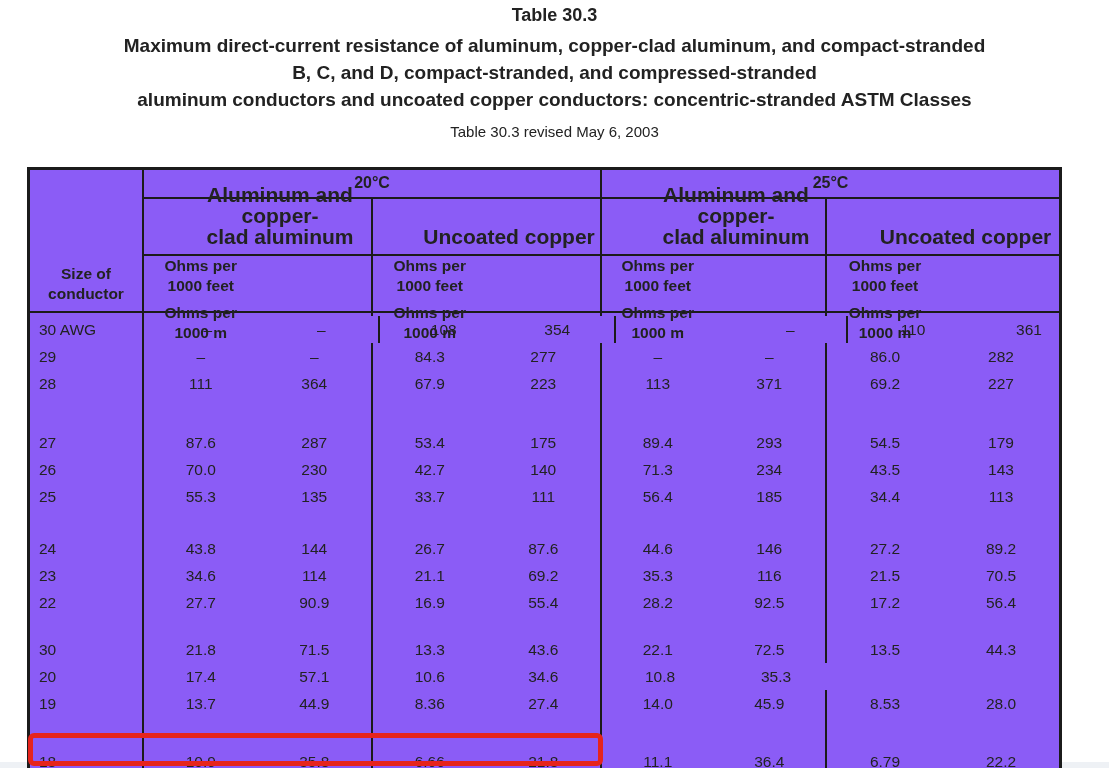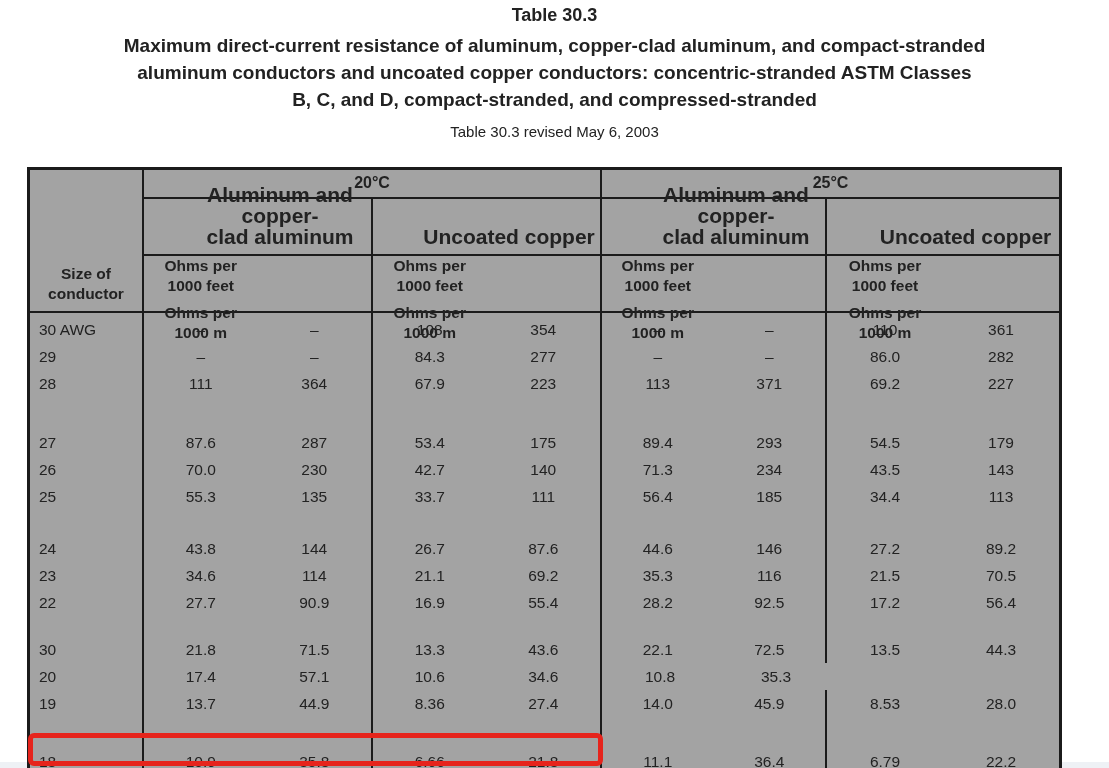--- a/index.html
+++ b/index.html
@@ -14,21 +14,21 @@
   }
   
   .titles{position:absolute;top:5px;left:0;width:1109px;text-align:center;}
   .t-main{font-size:18px;font-weight:bold;margin-bottom:6px;}
   .t-sub{font-size:19px;font-weight:bold;line-height:27px;}
   .t-rev{font-size:15px;font-weight:normal;margin-top:10px;}
   
   .table-wrap{
     position:absolute;left:27px;top:167px;width:1035px;height:601px;
     border:3px solid var(--line);border-bottom:none;box-sizing:border-box;
-    overflow:hidden;background:#a3a3a3;z-index:2;
+    overflow:hidden;background:#8b5cf6;z-index:2;
   }
   .hrow,.drow{display:flex;}
   .cell,.gcell,.tcell{box-sizing:border-box;flex:none;}
   .c0{width:114px;border-right:2px solid var(--line);}
   .g0{width:229px;border-right:2px solid var(--line);}
   .g1{width:229px;border-right:2px solid var(--line);}
   .g2{width:225px;border-right:2px solid var(--line);}
   .g3{width:232px;}
   .t0{width:458px;border-right:2px solid var(--line);}
   .t1{width:457px;}
@@ -62,22 +62,22 @@
     position:absolute;left:0;bottom:0;width:1109px;height:6px;
     background:#eef1f5;z-index:1;
   }
 </style>
 </head>
 <body>
 
 <div class="titles">
   <div class="t-main">Table 30.3</div>
   <div class="t-sub">Maximum direct-current resistance of aluminum, copper-clad aluminum, and compact-stranded</div>
+  <div class="t-sub">B, C, and D, compact-stranded, and compressed-stranded</div>
   <div class="t-sub">aluminum conductors and uncoated copper conductors: concentric-stranded ASTM Classes</div>
-  <div class="t-sub">B, C, and D, compact-stranded, and compressed-stranded</div>
   <div class="t-rev">Table 30.3 revised May 6, 2003</div>
 </div>
 
 <div class="table-wrap">
 
   <div class="hrow row1">
     <div class="cell c0"></div>
     <div class="tcell t0">20°C</div>
     <div class="tcell t1">25°C</div>
   </div>
@@ -160,21 +160,21 @@
         </div>
         <div class="gcell g2">
           <div class="vcell"></div>
           <div class="vcell"></div>
         </div>
         <div class="gcell g3">
           <div class="vcell"></div>
           <div class="vcell"></div>
         </div>
       </div>
-      <div class="drow" style="height: 27px;">
+      <div class="drow" style="height: 27px; gap: 7px;">
         <div class="cell c0">30 AWG</div>
         <div class="gcell g0">
           <div class="vcell">–</div>
           <div class="vcell">–</div>
         </div>
         <div class="gcell g1">
           <div class="vcell">108</div>
           <div class="vcell">354</div>
         </div>
         <div class="gcell g2">

